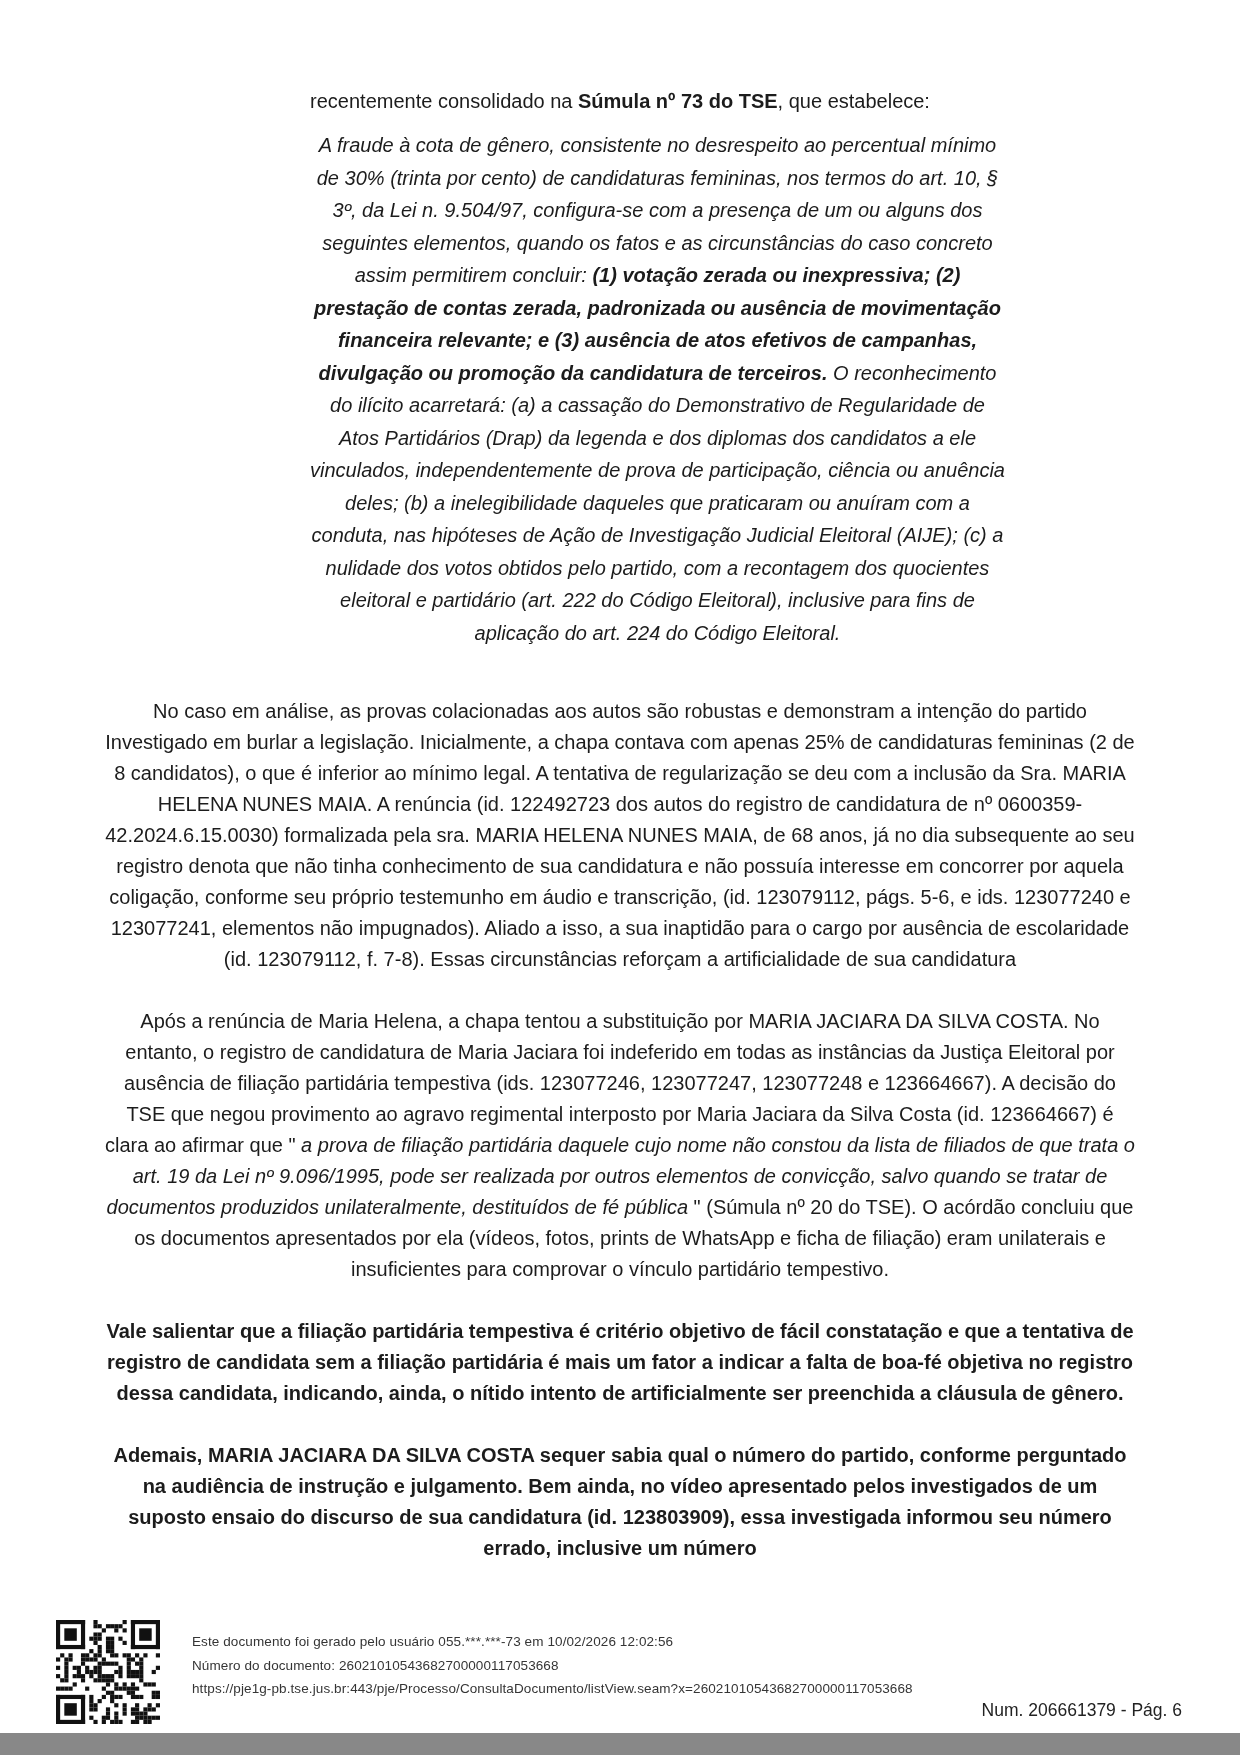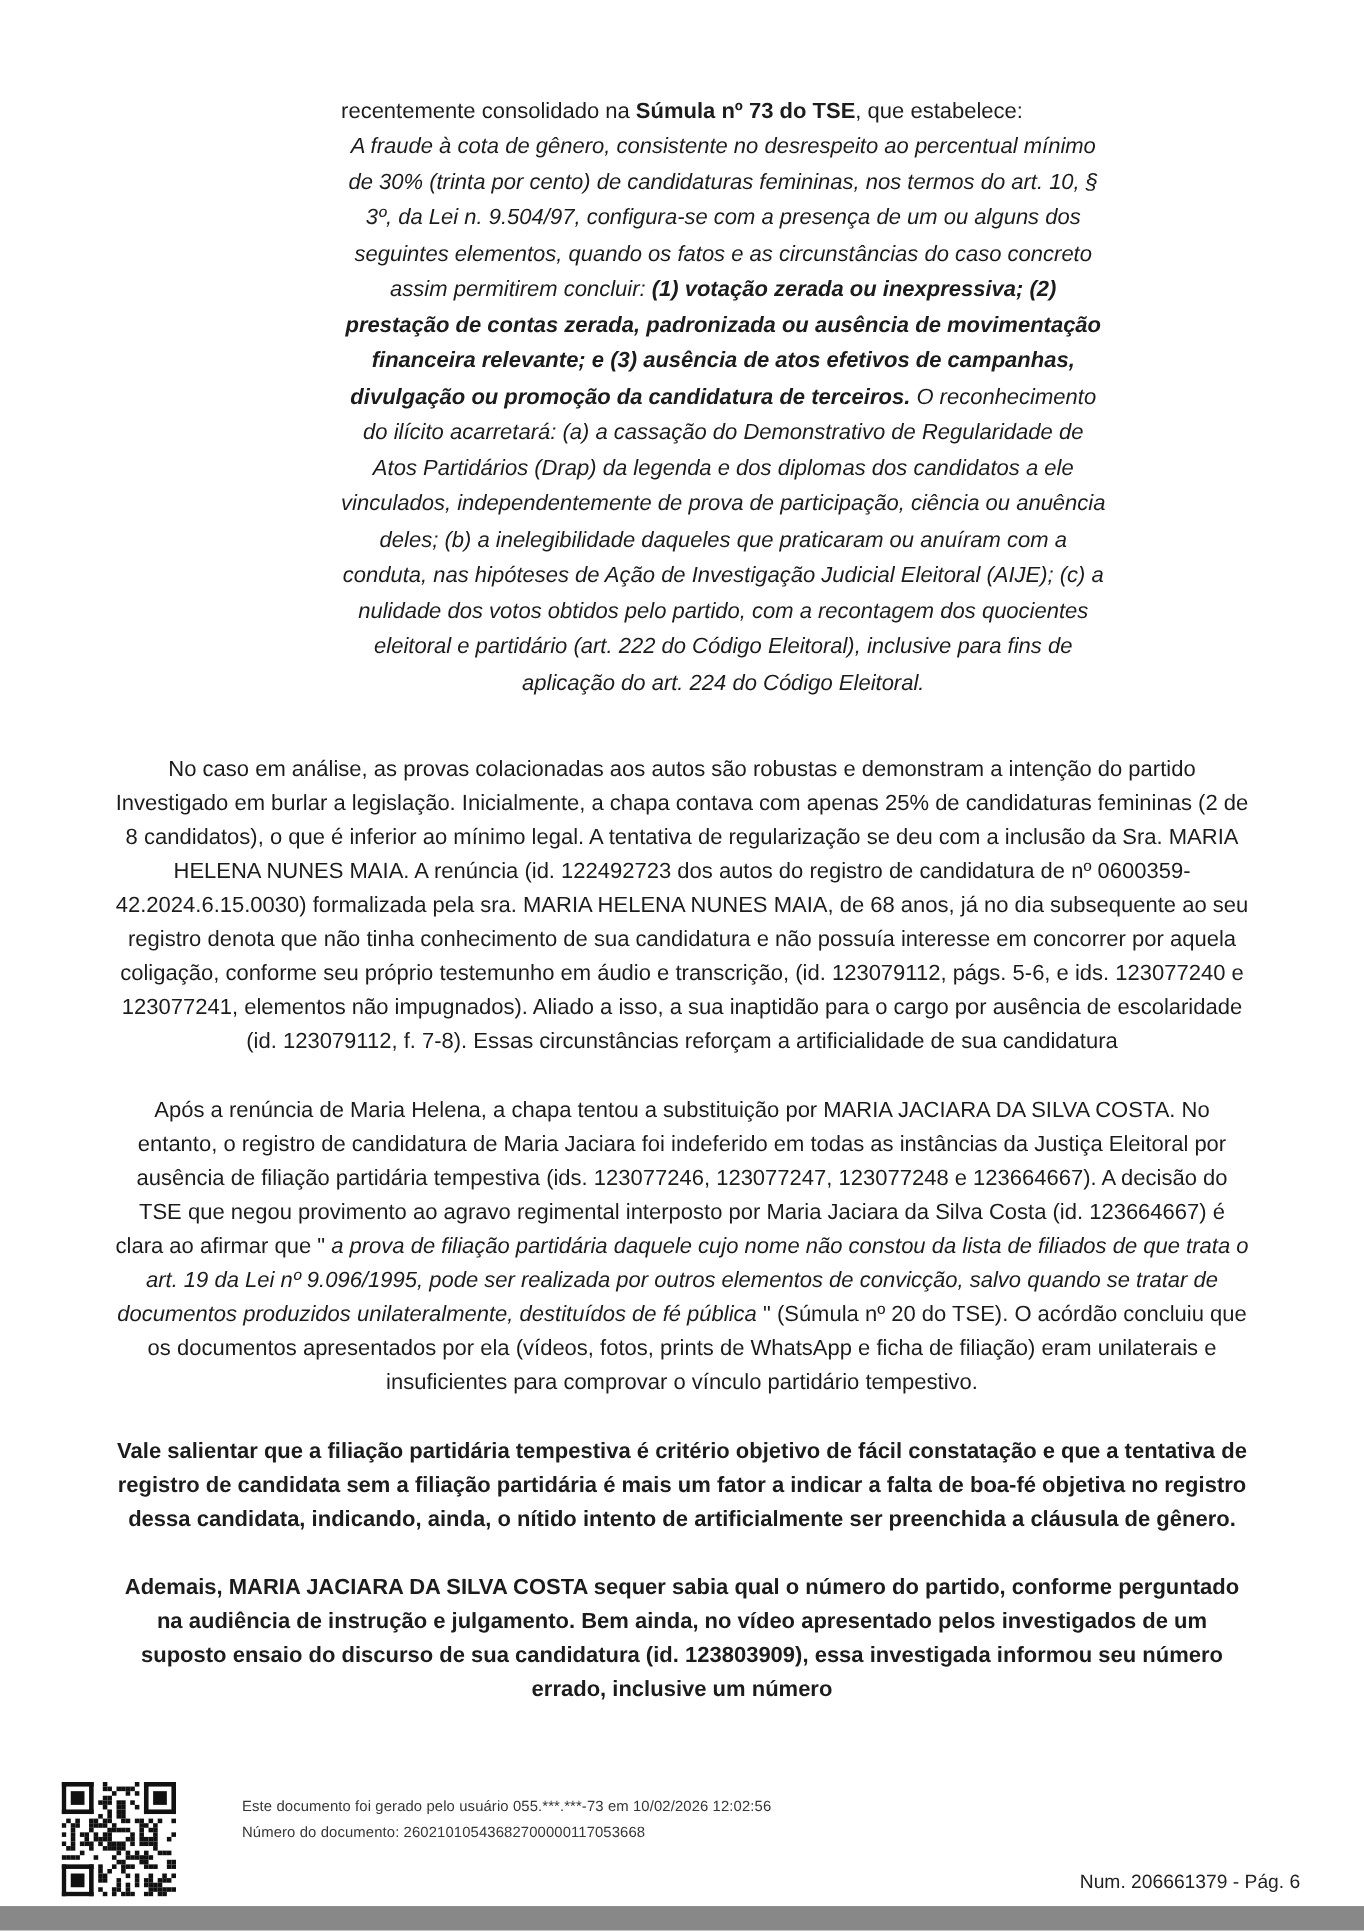--- a/index.html
+++ b/index.html
@@ -12,35 +12,34 @@
     color:#1c1c1c;
     overflow:hidden;
   }
   .content{
     position:absolute;left:105px;top:86px;width:1030px;
     text-align:center;
     font-size:20px;line-height:31px;
   }
   .content p{margin:0;}
   .quote{
-    margin:0 0 0 205px;
+    margin:12px 0 0 205px;
     width:695px;
     font-style:italic;
     line-height:32.5px;
   }
   .p-body{margin-top:31px !important;}
   .p-first{margin-top:47px !important;}
   .bold-para{font-weight:bold;}
   .ul{}
   .footer-lines{
     position:absolute;left:192px;top:1630px;
     font-size:13.5px;line-height:23.6px;
     color:#353535;text-align:left;
     letter-spacing:0.1px;
-    margin-left:28px;
   }
   .qr{position:absolute;left:56px;top:1620px;width:104px;height:104px;}
   .page-ref{
     position:absolute;right:58px;top:1700px;
     font-size:17.5px;color:#222;
   }
 </style>
 </head>
 <body>
 
@@ -269,17 +268,18 @@
       <rect x="15" y="24" width="1" height="1" fill="#111"></rect>
       <rect x="18" y="24" width="1" height="1" fill="#111"></rect>
       <rect x="19" y="24" width="1" height="1" fill="#111"></rect>
       <rect x="21" y="24" width="1" height="1" fill="#111"></rect>
       <rect x="22" y="24" width="1" height="1" fill="#111"></rect>
     </svg>
 
   <div class="footer-lines">
     <div>Este documento foi gerado pelo usuário 055.***.***-73 em 10/02/2026 12:02:56</div>
     <div>Número do documento: 26021010543682700000117053668</div>
+    <div>https://pje1g-pb.tse.jus.br:443/pje/Processo/ConsultaDocumento/listView.seam?x=26021010543682700000117053668</div>
   </div>
 
   <div class="page-ref">Num. 206661379 - Pág. 6</div>
 
 </div>
 
 </body></html>

